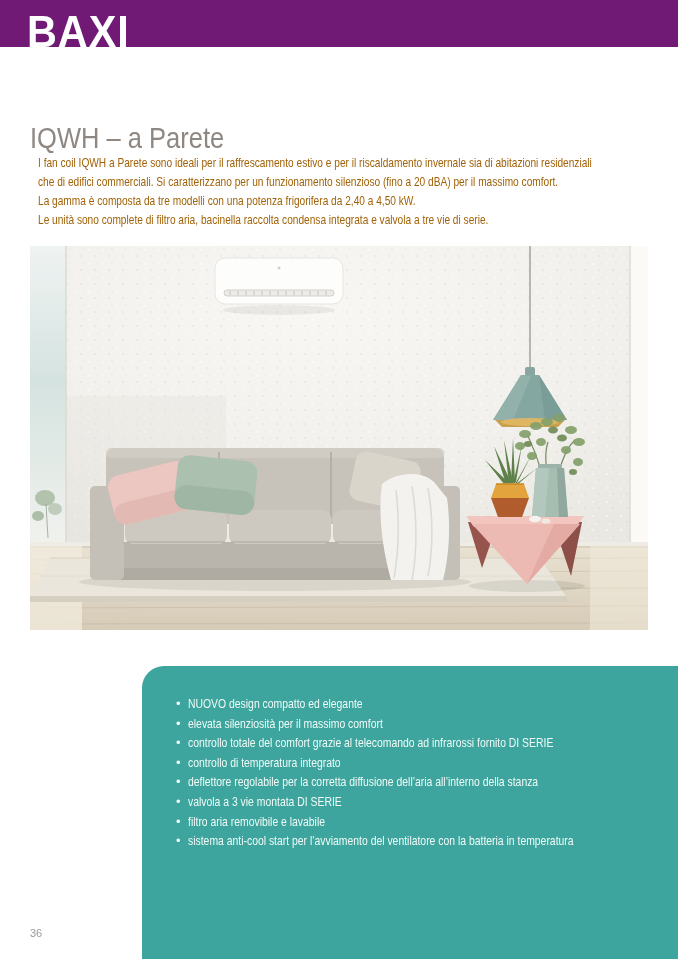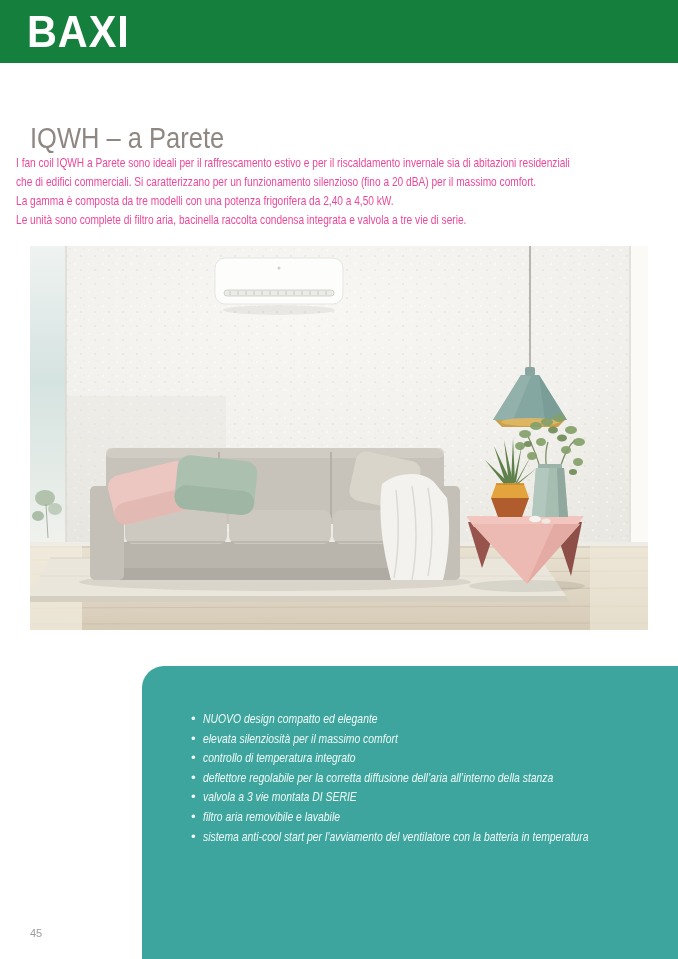--- a/index.html
+++ b/index.html
@@ -1,38 +1,38 @@
 <!DOCTYPE html>
 <html><head>
 <meta charset="utf-8">
 <style>
   html,body{margin:0;padding:0;background:#ffffff;}
   body{width:678px;height:959px;overflow:hidden;font-family:"Liberation Sans",sans-serif;}
   .page{position:relative;width:678px;height:959px;background:#ffffff;overflow:hidden;}
 
   
-  .header-bar{position:absolute;left:0;top:0;width:678px;height:63px;background:#15803d;}
+  .header-bar{position:absolute;left:0;top:0;width:678px;height:47px;background:#701a75;}
   .logo{position:absolute;left:27px;top:6px;color:#ffffff;font-size:45px;font-weight:bold;
         letter-spacing:1px;transform:scaleX(.92);transform-origin:0 0;}
 
   
   .page-title{position:absolute;left:30px;top:101px;color:#8E8782;font-size:30px;font-weight:normal;
               transform:scaleX(.85);transform-origin:0 0;white-space:nowrap;}
-  .intro{position:absolute;left:16px;top:153px;width:618px;color:#ec4899;font-size:13px;}
+  .intro{position:absolute;left:38px;top:153px;width:618px;color:#a16207;font-size:13px;}
   .intro-line{display:block;height:19px;line-height:19px;transform:scaleX(.78);
               transform-origin:0 0;white-space:nowrap;}
 
   
   .photo{position:absolute;left:30px;top:246px;width:618px;height:384px;overflow:hidden;}
   .photo svg{display:block;}
 
   
   .features-box{position:absolute;left:142px;top:666px;width:536px;height:293px;
                 background:#3DA59D;border-top-left-radius:22px;overflow:hidden;}
-  .features-list{list-style:none;margin:15px;padding:28px 10px 0 34px;font-style:italic;}
+  .features-list{list-style:none;margin:0;padding:28px 10px 0 34px;}
   .features-list li{position:relative;padding-left:12px;line-height:19.6px;height:19.6px;
                     color:#F0FBF9;font-size:13px;}
   .features-list li::before{content:"\2022";position:absolute;left:0;top:0;color:#F0FBF9;}
   .li-text{display:inline-block;transform:scaleX(.8);transform-origin:0 50%;white-space:nowrap;}
 
   
   .page-number{position:absolute;left:30px;top:927px;color:#9B9B9B;font-size:11px;}
 </style>
 </head>
 <body>
@@ -247,23 +247,24 @@
         <ellipse cx="505" cy="273" rx="6" ry="3.2" fill="#f6f3ee"></ellipse>
         <ellipse cx="516" cy="275" rx="4.5" ry="2.6" fill="#efe9e2"></ellipse>
       </g>
     </svg>
   </div>
 
   <div class="features-box">
     <ul class="features-list">
       <li><span class="li-text">NUOVO design compatto ed elegante</span></li>
       <li><span class="li-text">elevata silenziosità per il massimo comfort</span></li>
+      <li><span class="li-text">controllo totale del comfort grazie al telecomando ad infrarossi fornito DI SERIE</span></li>
       <li><span class="li-text">controllo di temperatura integrato</span></li>
       <li><span class="li-text">deflettore regolabile per la corretta diffusione dell’aria all’interno della stanza</span></li>
       <li><span class="li-text">valvola a 3 vie montata DI SERIE</span></li>
       <li><span class="li-text">filtro aria removibile e lavabile</span></li>
       <li><span class="li-text">sistema anti-cool start per l’avviamento del ventilatore con la batteria in temperatura</span></li>
     </ul>
   </div>
 
-  <div class="page-number">45</div>
+  <div class="page-number">36</div>
 
 </div>
 
 </body></html>

